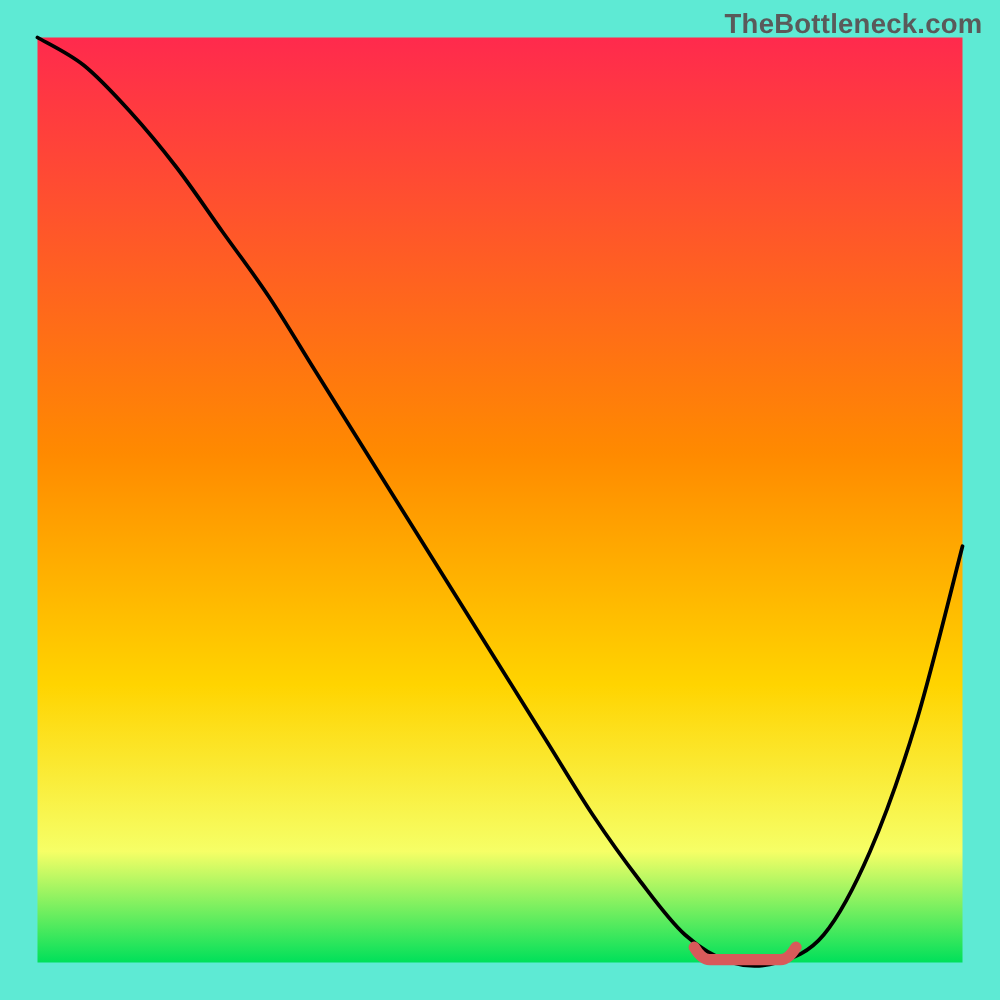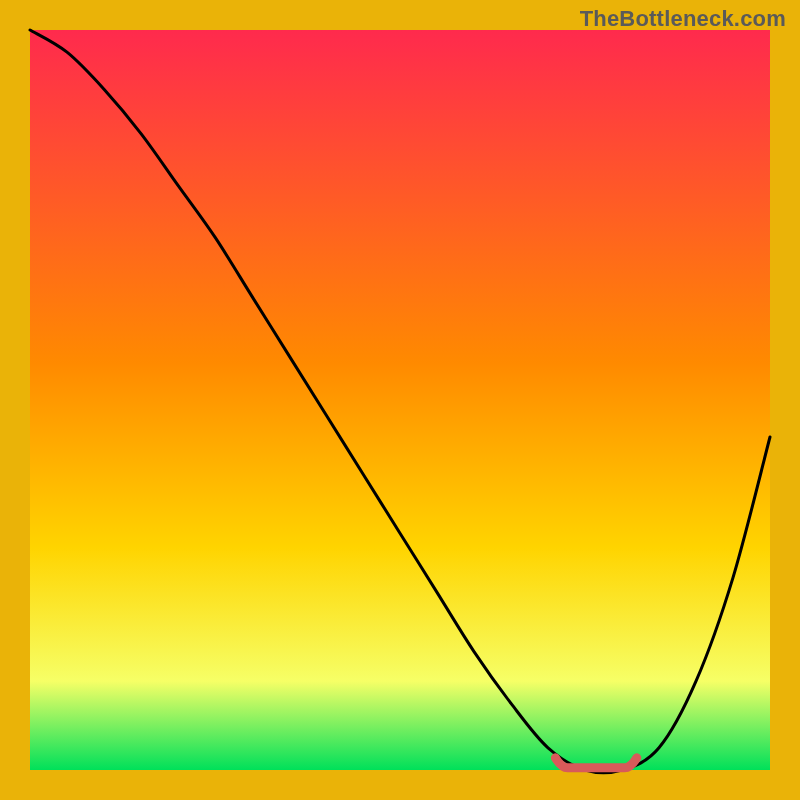--- a/index.html
+++ b/index.html
@@ -7,21 +7,21 @@
     padding: 0;
     width: 800px;
     height: 800px;
     background: #000;
     overflow: hidden;
   }
   .frame {
     position: relative;
     width: 800px;
     height: 800px;
-    background: #eab308;
+    background: #5eead4;
   }
   .watermark {
     position: absolute;
     top: 6px;
     right: 14px;
     font-family: Arial, Helvetica, sans-serif;
     font-size: 22px;
     color: #5a5a5a;
     font-weight: 600;
     letter-spacing: 0.2px;

